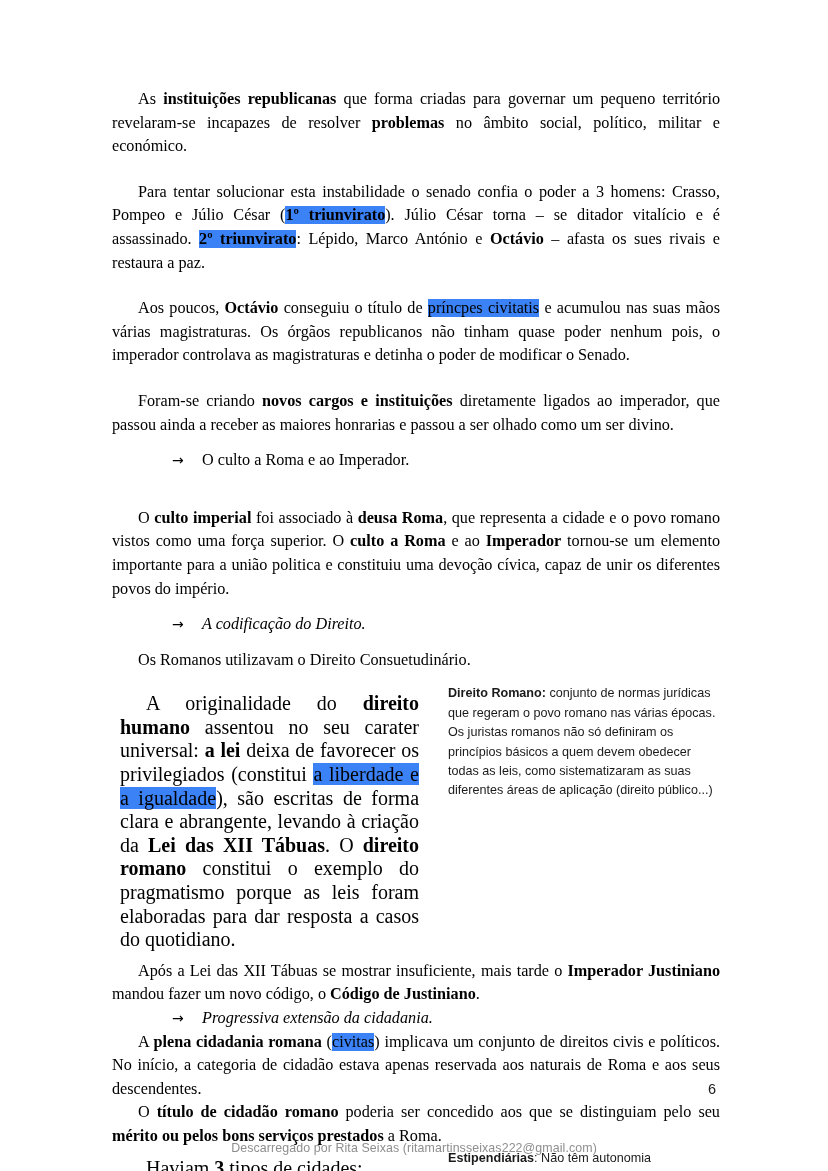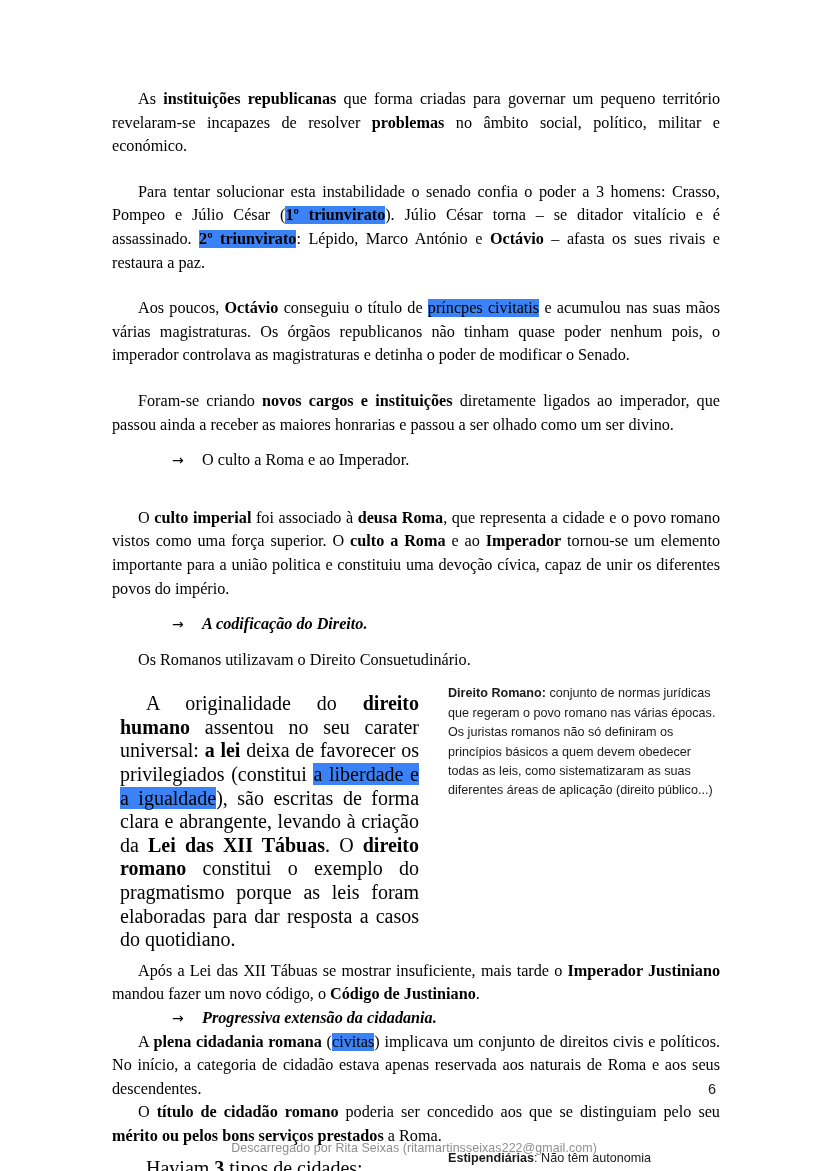--- a/index.html
+++ b/index.html
@@ -55,21 +55,20 @@
     text-indent: 0;
   }
   .arrow-line .arr {
     display: inline-block;
     width: 30px;
     font-family: "DejaVu Sans", sans-serif;
     font-size: 14px;
   }
   .arrow-line .it {
     font-style: italic;
-    font-weight: bold;
   }
 
   
   .cols {
     position: relative;
     width: 608px;
   }
   .cols .left {
     width: 315px;
     float: left;

